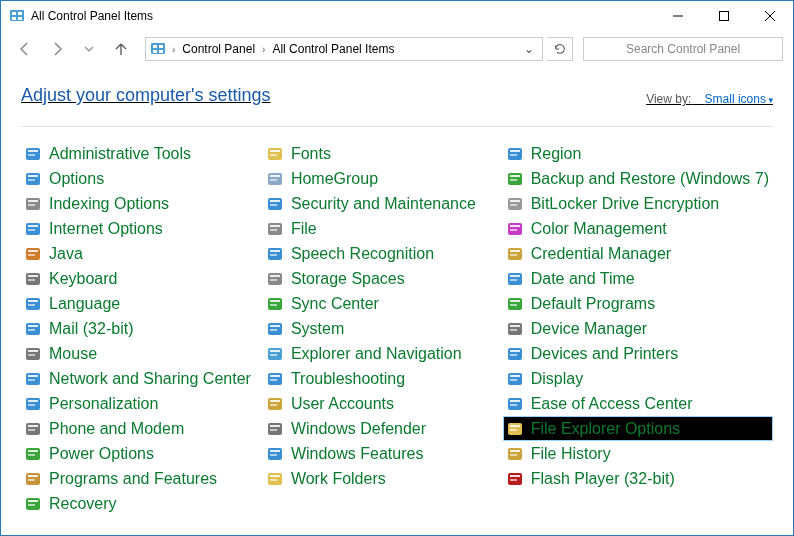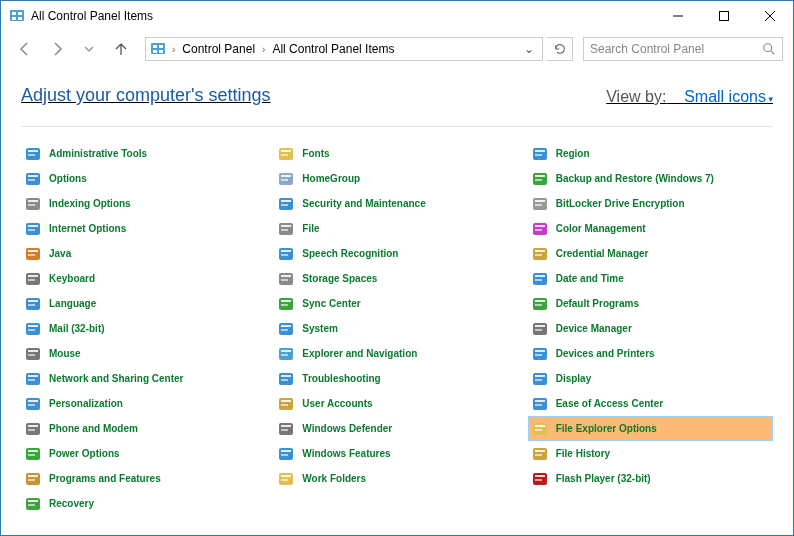--- a/index.html
+++ b/index.html
@@ -15,35 +15,35 @@
   .navbtn.enabled{color:#555;}
   .navbtn svg{width:16px;height:16px;}
   .breadcrumb { flex:1; height:24px; border:1px solid #ccc; display:flex; align-items:center; padding:0 2px; margin-left:6px; background:#fff;}
   .bc-icon{width:16px;height:16px;margin:0 2px;}
   .bc-sep{color:#666;padding:0 4px;font-size:10px;}
   .bc-item{color:#000;padding:2px 3px;}
   .bc-spacer{flex:1;}
   .bc-drop{padding:0 6px;color:#555;}
   .refresh-box{width:26px;height:24px;border:1px solid #ccc;border-left:none;display:flex;align-items:center;justify-content:center;color:#555;}
   .searchbox{width:200px;height:24px;border:1px solid #ccc;margin-left:6px;display:flex;align-items:center;padding:0 6px;color:#777;}
-  .searchbox input{border:none;outline:none;flex:1;font-size:12px;color:#000;}
+  .searchbox input{border:none;outline:none;flex:1;font-size:12px;color:#000;margin-left:36px;}
   .searchbox input::placeholder{color:#888;}
   .search-icon{width:14px;height:14px;color:#888;}
   .content{padding:12px 20px 0 20px;}
   .content-header{display:flex;align-items:flex-end;justify-content:space-between;padding:6px 0 12px 0;text-decoration:underline;}
   .heading{font-size:18px;color:#1a5aa8;font-weight:400;}
-  .viewby{font-size:16px;color:#555;margin-left:40px;}
+  .viewby{font-size:12px;color:#555;margin-left:40px;}
   .viewby-val{color:#0066cc;cursor:pointer;}
   .viewby-val::after{content:" ▾";font-size:9px;}
   .divider{height:1px;background:#e3e3e3;margin:8px 0 14px 0;}
   .grid{display:grid;grid-template-columns:repeat(3,1fr);column-gap:8px;row-gap:0;}
   .item{display:flex;align-items:center;height:25px;padding:2px 4px;gap:8px;}
-  .item.sel{background:#fdba74;border:1px solid #99d1ff;padding:1px 3px;}
+  .item.sel{background:#000000;border:1px solid #99d1ff;padding:1px 3px;}
   .item .ico{width:16px;height:16px;flex-shrink:0;display:flex;align-items:center;justify-content:center;}
-  .item .lbl{color:#0a7a2f;font-size:10px;white-space:nowrap;font-weight:bold;}
+  .item .lbl{color:#0a7a2f;font-size:16px;white-space:nowrap;}
   .item.sel .lbl{color:#0a7a2f;}
   
   .gico{width:16px;height:16px;display:block;}
 </style>
 </head>
 <body>
 
 <div class="titlebar">
   <span class="app-icon">
     <svg viewBox="0 0 16 16">

